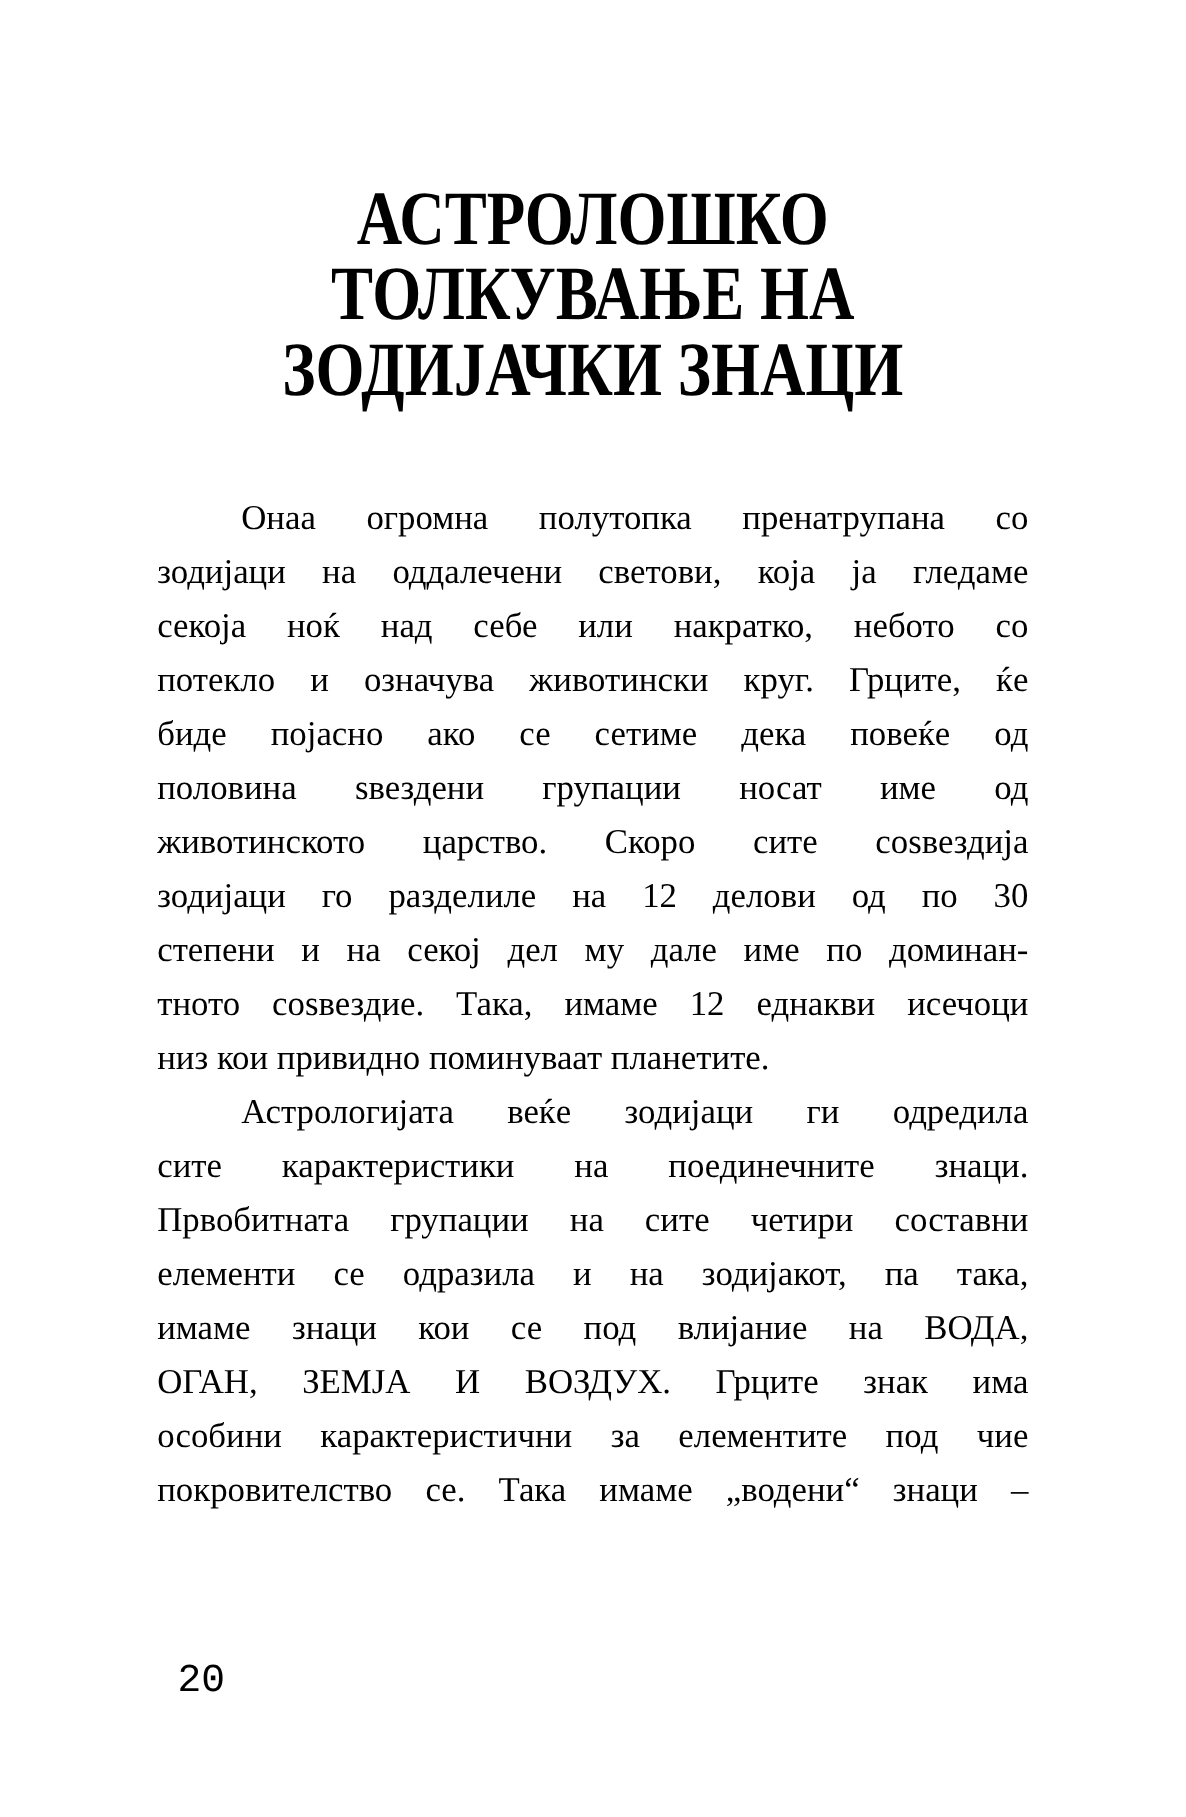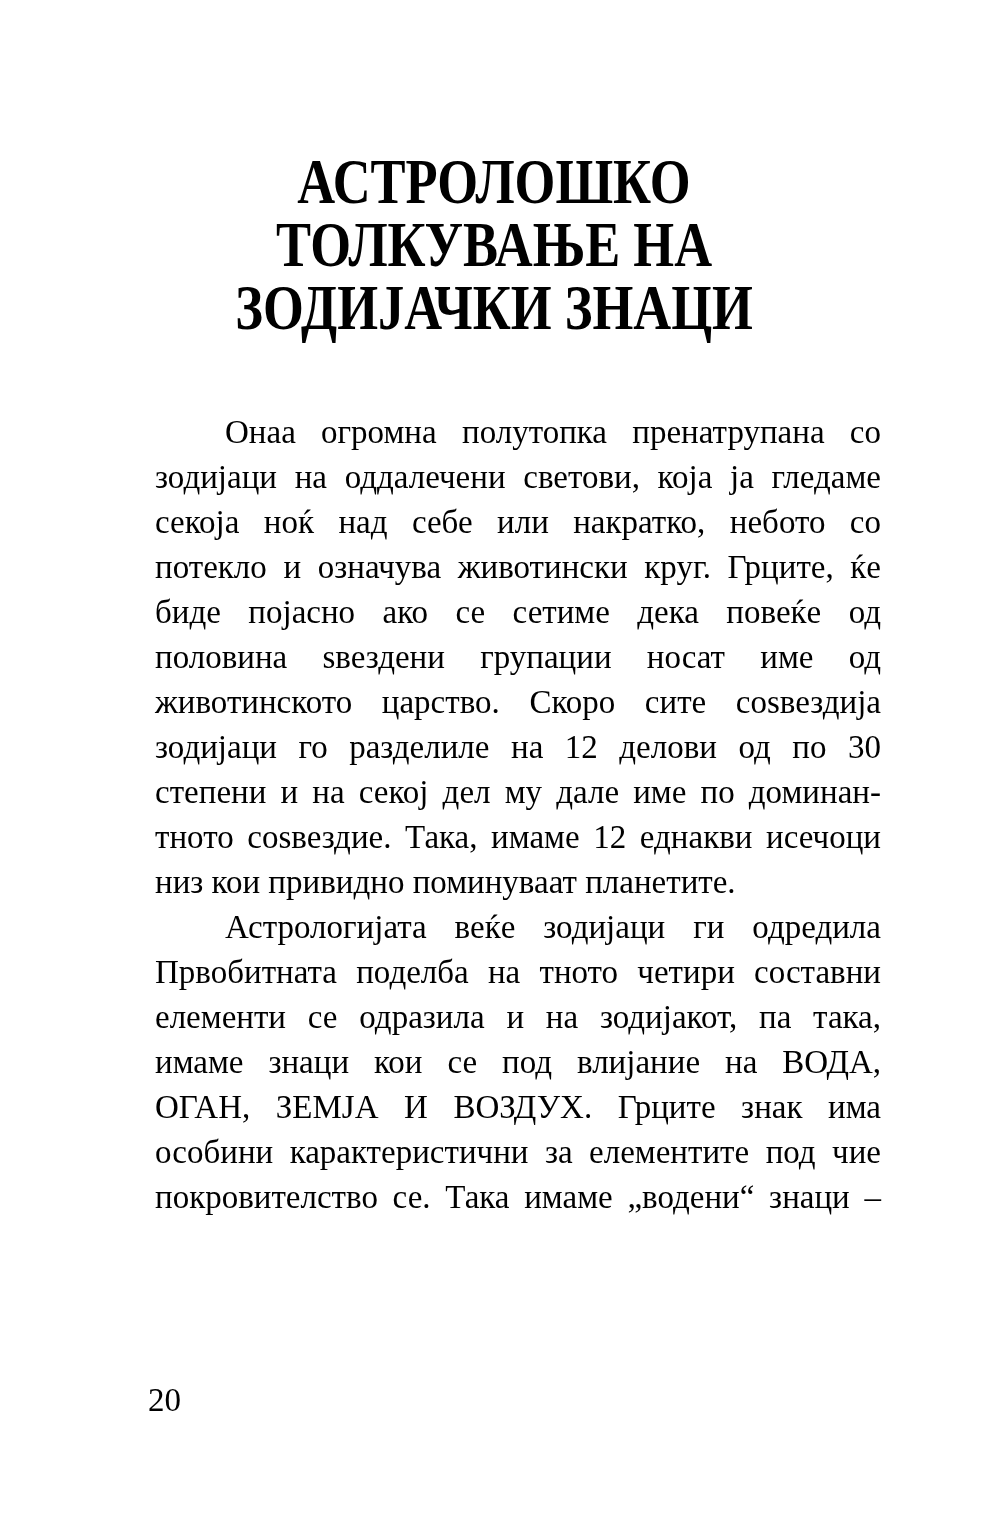--- a/index.html
+++ b/index.html
@@ -30,40 +30,40 @@
   .title-line {
     transform: scaleX(0.82);
     transform-origin: 50% 50%;
     white-space: nowrap;
   }
   .body-text {
     position: absolute;
     top: 410px;
     left: 131px;
     width: 726px;
-    font-size: 33px;
+    font-size: 29px;
     line-height: 45px;
-    margin-left: 24px;
   }
   .body-line {
     text-align: justify;
     text-align-last: justify;
   }
   .body-line.indent {
     text-indent: 70px;
   }
   .body-line.last-left {
     text-align-last: left;
   }
   .page-number {
     position: absolute;
     top: 1378px;
     left: 148px;
     font-size: 33px;
     line-height: 45px;
+    font-family: Liberation Mono, monospace;
   }
 </style>
 </head>
 <body>
 
 <div class="page">
 
   <h1 class="title">
       <div class="title-line">АСТРОЛОШКО</div>
       <div class="title-line">ТОЛКУВАЊЕ НА</div>
@@ -79,21 +79,22 @@
         <div class="body-line">биде појасно ако се сетиме дека повеќе од</div>
         <div class="body-line">половина ѕвездени групации носат име од</div>
         <div class="body-line">животинското царство. Скоро сите соѕвездија</div>
         <div class="body-line">зодијаци го разделиле на 12 делови од по 30</div>
         <div class="body-line">степени и на секој дел му дале име по доминан-</div>
         <div class="body-line">тното соѕвездие. Така, имаме 12 еднакви исечоци</div>
         <div class="body-line last-left">низ кои привидно поминуваат планетите.</div>
       </div>
     <div class="paragraph">
         <div class="body-line indent">Астрологијата веќе зодијаци ги одредила</div>
-        <div class="body-line">Првобитната поделба на тното четири составни</div>
+        <div class="body-line">сите карактеристики на поединечните знаци.</div>
+        <div class="body-line">Првобитната групации на сите четири составни</div>
         <div class="body-line">елементи се одразила и на зодијакот, па така,</div>
         <div class="body-line">имаме знаци кои се под влијание на ВОДА,</div>
         <div class="body-line">ОГАН, ЗЕМЈА И ВОЗДУХ. Грците знак има</div>
         <div class="body-line">особини карактеристични за елементите под чие</div>
         <div class="body-line">покровителство се. Така имаме „водени“ знаци –</div>
       </div>
   </div>
 
   <div class="page-number">20</div>
 

